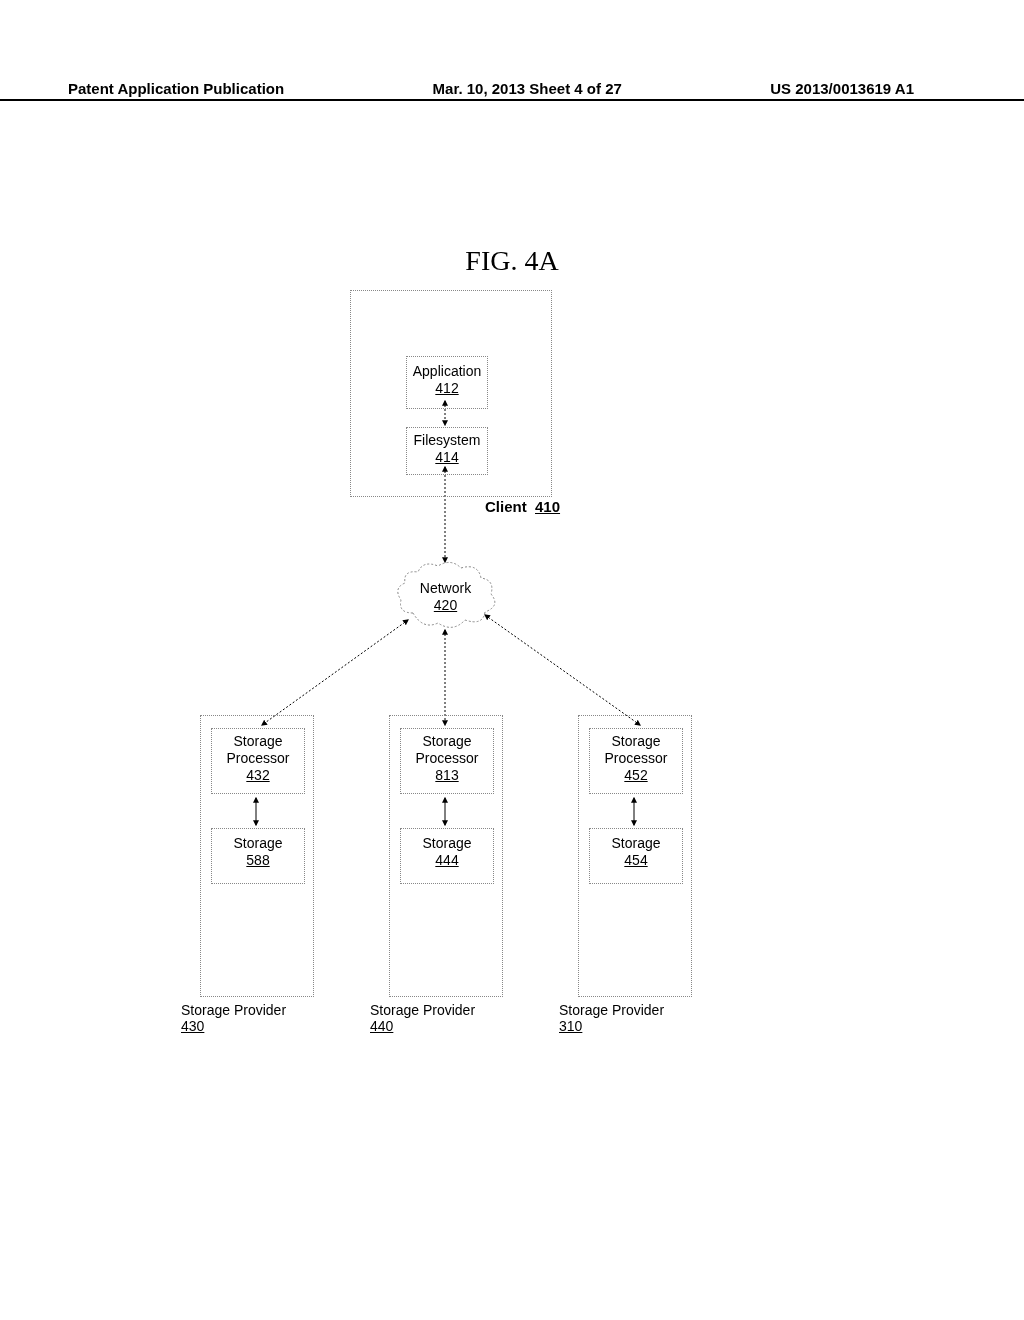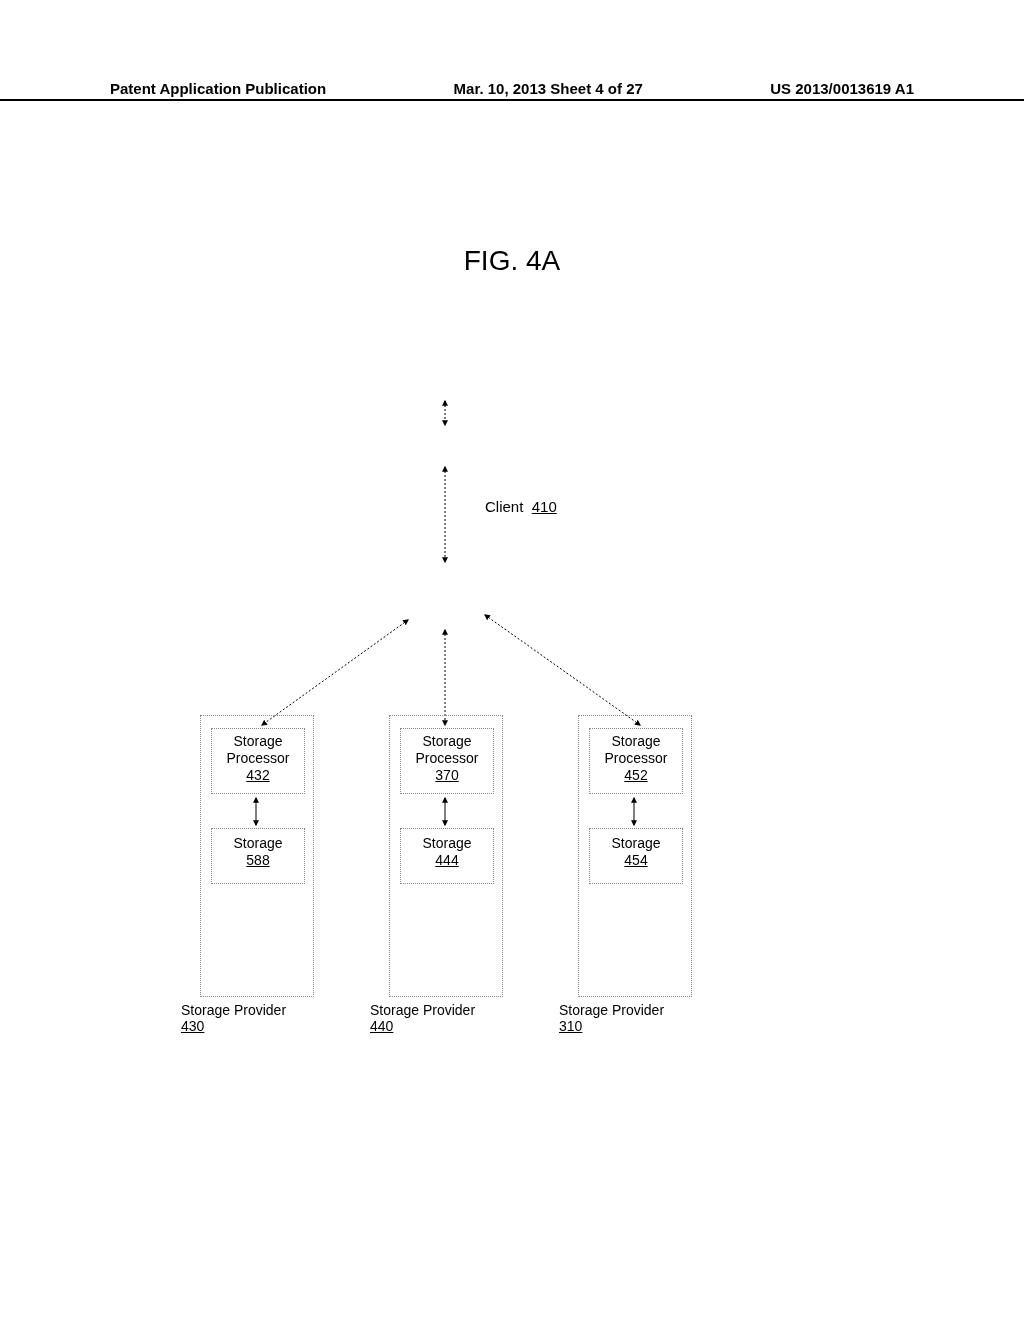--- a/index.html
+++ b/index.html
@@ -17,30 +17,30 @@
     left: 0;
     right: 0;
     border-bottom: 2px solid #000;
     padding-bottom: 2px;
   }
   .header-row {
     display: flex;
     justify-content: space-between;
     font-size: 15px;
     font-weight: bold;
-    padding: 0 110px 0 110px;
+    padding: 0 110px 0 68px;
   }
   .figure-title {
     position: absolute;
     top: 245px;
     left: 0;
     right: 0;
     text-align: center;
     font-size: 28px;
-    font-family: Liberation Sans, sans-serif;
+    font-family: Liberation Serif, serif;
   }
   .diagram {
     position: absolute;
     top: 280px;
     left: 0;
     width: 1024px;
     height: 800px;
   }
   .box {
     position: absolute;
@@ -113,46 +113,67 @@
 
     <line x1="408" y1="340" x2="262" y2="445" stroke="#000" stroke-dasharray="2,2" marker-start="url(#arr)" marker-end="url(#arr)"></line>
     <line x1="445" y1="350" x2="445" y2="445" stroke="#000" stroke-dasharray="2,2" marker-start="url(#arr)" marker-end="url(#arr)"></line>
     <line x1="485" y1="335" x2="640" y2="445" stroke="#000" stroke-dasharray="2,2" marker-start="url(#arr)" marker-end="url(#arr)"></line>
 
     <line x1="256" y1="518" x2="256" y2="545" stroke="#000" marker-start="url(#arr)" marker-end="url(#arr)"></line>
     <line x1="445" y1="518" x2="445" y2="545" stroke="#000" marker-start="url(#arr)" marker-end="url(#arr)"></line>
     <line x1="634" y1="518" x2="634" y2="545" stroke="#000" marker-start="url(#arr)" marker-end="url(#arr)"></line>
   </svg>
 
+  <div class="box dotted-box" style="left:350px; top:10px; width:200px; height:205px;">
 
-  <div class="box" style="left:485px; top:218px; font-size:15px;">
+    <div class="box dotted-box" style="left:55px; top:65px; width:80px; height:45px; padding-top:6px;">
+      <div class="label"><span>Application</span></div>
+      <div class="label"><span class="ref">412</span></div>
+    </div>
+
+    <div class="box dotted-box" style="left:55px; top:136px; width:80px; height:42px; padding-top:4px;">
+      <div class="label"><span>Filesystem</span></div>
+      <div class="label"><span class="ref">414</span></div>
+    </div>
+  </div>
+
+  <div class="box" style="left:485px; top:218px; font-size:15px;font-weight:bold;">
     <span>Client</span>
     <span>&nbsp;</span><span class="ref">410</span>
   </div>
 
+  <div class="cloud" style="left:393px; top:278px; width:105px; height:75px;">
+    <svg viewBox="0 0 105 75" width="105" height="75">
+      <path d="M20,55 Q5,55 8,42 Q0,30 12,25 Q10,12 25,14 Q30,2 45,8 Q58,0 68,10 Q85,5 88,20 Q102,22 98,36 Q108,48 92,54 Q90,68 72,62 Q60,75 45,65 Q30,72 20,55 Z" fill="none" stroke="#888" stroke-dasharray="2,2"></path>
+    </svg>
+    <div class="label">
+      <span>Network</span><br>
+      <span class="ref">420</span>
+    </div>
+  </div>
 
   <div class="box dotted-box" style="left:200px; top:435px; width:112px; height:280px;">
     <div class="box dotted-box" style="left:10px; top:12px; width:92px; height:60px; padding-top:4px;">
       <div class="label"><span>Storage Processor</span></div>
       <div class="label"><span class="ref">432</span></div>
     </div>
     <div class="box dotted-box" style="left:10px; top:112px; width:92px; height:48px; padding-top:6px;">
       <div class="label"><span>Storage</span></div>
       <div class="label"><span class="ref">588</span></div>
     </div>
   </div>
   <div class="provider-label" style="left:181px; top:722px;">
     <span>Storage Provider</span><br>
     <span class="ref">430</span>
   </div>
 
   <div class="box dotted-box" style="left:389px; top:435px; width:112px; height:280px;">
     <div class="box dotted-box" style="left:10px; top:12px; width:92px; height:60px; padding-top:4px;">
       <div class="label"><span>Storage Processor</span></div>
-      <div class="label"><span class="ref">370</span></div>
+      <div class="label"><span class="ref">813</span></div>
     </div>
     <div class="box dotted-box" style="left:10px; top:112px; width:92px; height:48px; padding-top:6px;">
       <div class="label"><span>Storage</span></div>
       <div class="label"><span class="ref">444</span></div>
     </div>
   </div>
   <div class="provider-label" style="left:370px; top:722px;">
     <span>Storage Provider</span><br>
     <span class="ref">440</span>
   </div>

